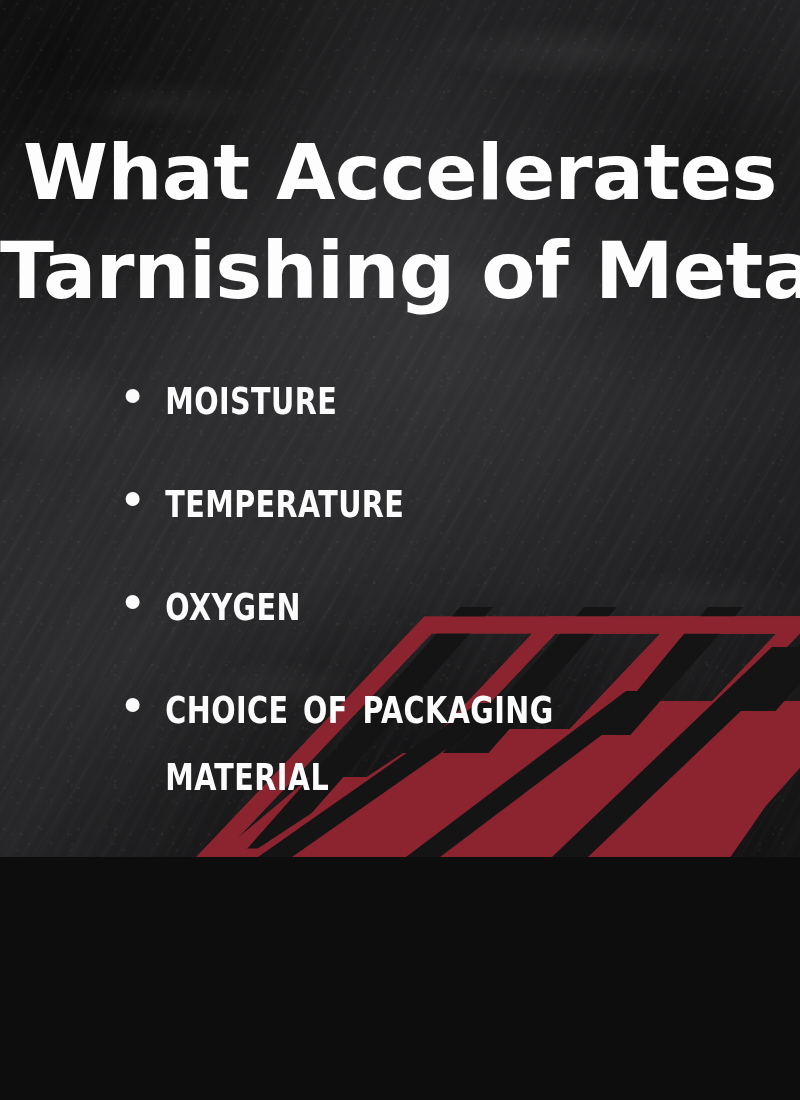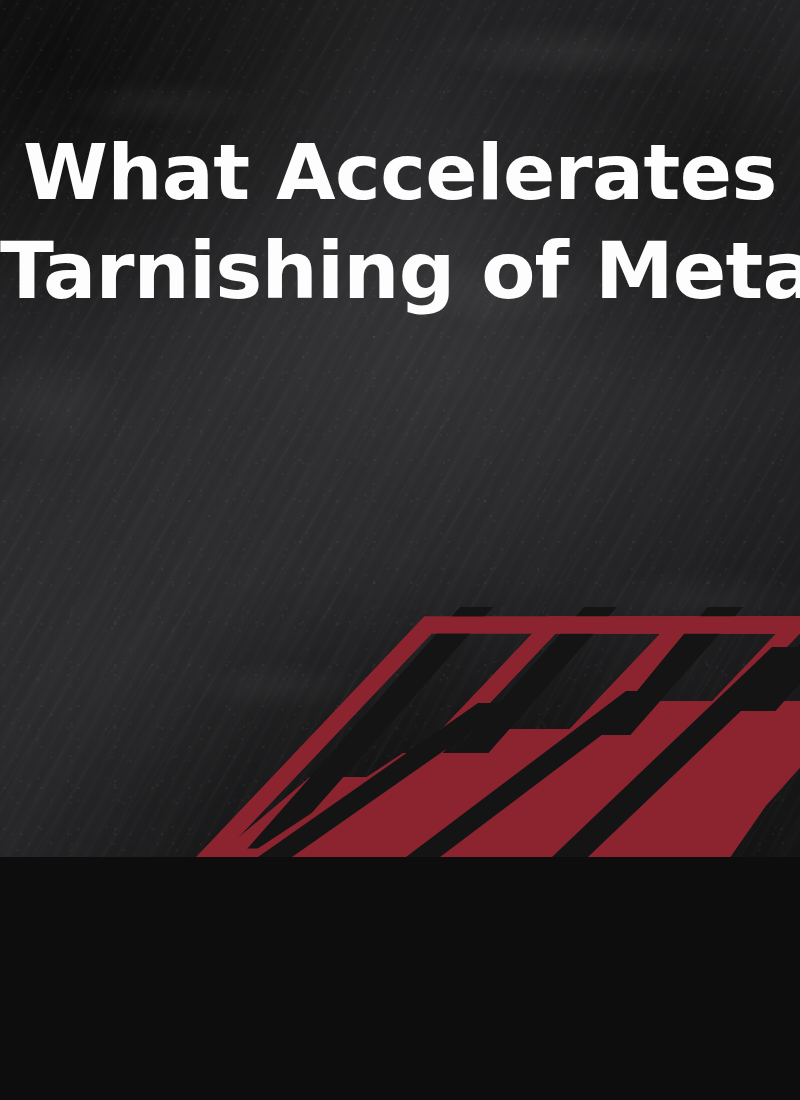--- a/index.html
+++ b/index.html
@@ -198,15 +198,33 @@
     </svg>
   </div>
 
   <div class="content">
 
     <div class="title">
       <span class="title-line l1">What Accelerates</span>
       <span class="title-line l2">Tarnishing of Metal?</span>
     </div>
 
+    <ul class="bullet-list">
+      <li class="bullet-item">
+        <span class="bullet-dot"></span>
+        <span class="bullet-text">Moisture</span>
+      </li>
+      <li class="bullet-item">
+        <span class="bullet-dot"></span>
+        <span class="bullet-text">Temperature</span>
+      </li>
+      <li class="bullet-item">
+        <span class="bullet-dot"></span>
+        <span class="bullet-text">Oxygen</span>
+      </li>
+      <li class="bullet-item">
+        <span class="bullet-dot"></span>
+        <span class="bullet-text">Choice of Packaging Material</span>
+      </li>
+    </ul>
 
   </div>
 </div>
 
 </body></html>

